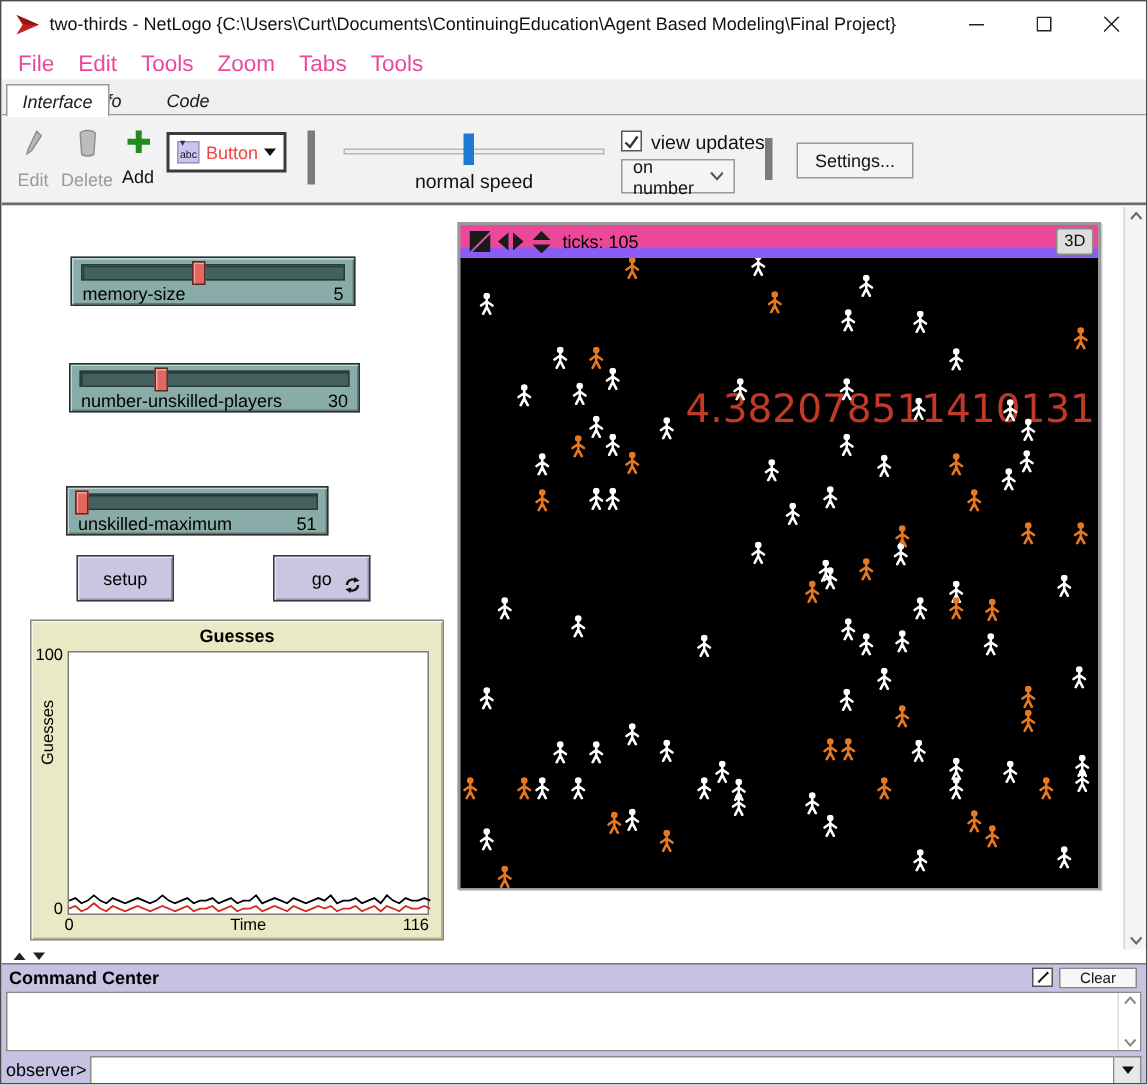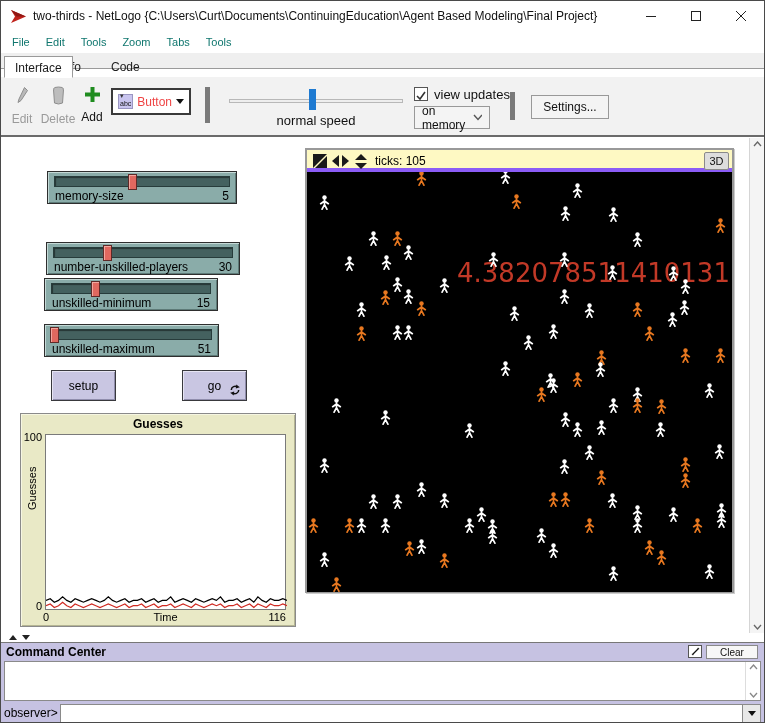--- a/index.html
+++ b/index.html
@@ -8,24 +8,24 @@
 
   
   .titlebar { position:absolute; left:0; top:0; width:100%; height:30px; background:#fff; }
   .app-icon { position:absolute; left:9px; top:7px; }
   .title-text { position:absolute; left:32px; top:8px; font-size:12px; color:#111; white-space:nowrap; }
   .win-controls { position:absolute; right:0; top:0; height:30px; display:flex; }
   .win-btn { width:45px; height:30px; display:flex; align-items:center; justify-content:center; color:#222; }
 
   
   .menubar { position:absolute; left:0; top:30px; width:100%; height:22px; background:#fff; display:flex; align-items:center; padding-left:3px; }
-  .menu-item { font-size:11px; color:#0f766e; padding:2px 8px; }
-
-  
-  .tabstrip { position:absolute; left:0; top:52px; width:100%; height:16px; background:#efefef; border-bottom:1px solid #9a9a9a; }
+  .menu-item { font-size:15px; color:#ec4899; padding:2px 8px; }
+
+  
+  .tabstrip { position:absolute; left:0; top:52px; width:100%; height:24px; background:#efefef; border-bottom:1px solid #9a9a9a;font-style:italic; }
   .tab { position:absolute; top:3px; height:22px; font-size:12px; color:#1a1a1a; padding:4px 10px 0; }
   .tab.active { left:3px; background:#fff; border:1px solid #9a9a9a; border-bottom:1px solid #fff; height:22px; z-index:2; }
   .tab.t-info { left:50px; }
   .tab.t-code { left:100px; }
 
   
   .toolbar { position:absolute; left:0; top:76px; width:100%; height:60px; background:#f2f2f2; border-bottom:2px solid #6b6b6b; }
   .tool-group { position:absolute; text-align:center; }
   .tool-label { font-size:12px; color:#9a9a9a; margin-top:3px; }
   .tool-label.dark { color:#111; }
@@ -62,21 +62,21 @@
   .plot-inner { position:absolute; left:24px; top:20px; width:241px; height:176px; background:#fff; border:1px solid #7a7a7a; }
   .plot-inner svg { position:absolute; left:0; top:0; }
   .ytick-top { position:absolute; left:0; top:17px; width:21px; text-align:right; font-size:11px; color:#000; }
   .ytick-bot { position:absolute; left:6px; top:186px; width:15px; text-align:right; font-size:11px; color:#000; }
   .ylabel { position:absolute; left:5px; top:96px; font-size:11px; color:#000; transform:rotate(-90deg); transform-origin:left top; white-space:nowrap; }
   .xaxis { position:absolute; left:24px; top:197px; width:241px; font-size:11px; color:#000; }
   .xt0 { position:absolute; left:-2px; } .xtl { position:absolute; left:0; width:100%; text-align:center; } .xt1 { position:absolute; right:0; }
 
   
   .world { position:absolute; left:304px; top:11px; width:429px; height:445px; border:2px solid #999; box-shadow:1px 1px 0 #ccc; background:#b3b3b3; }
-  .world-header { position:relative; height:22px; background:#fef9c3; border-bottom:4px solid #8b5cf6; }
+  .world-header { position:relative; height:22px; background:#ec4899; border-bottom:7px solid #8b5cf6; }
   .wh-ic { position:absolute; top:4px; }
   .ticks-text { position:absolute; left:68px; top:4px; font-size:12px; color:#000; }
   .btn-3d { position:absolute; right:3px; top:2px; width:25px; height:18px; background:#ddd; border:1px solid #8a8a8a; border-radius:2px; font-size:11px; color:#111; display:flex; align-items:center; justify-content:center; }
   .world-canvas { position:relative; width:425px; height:420px; background:#000; overflow:hidden; }
   .overlay-number { position:absolute; left:150px; top:86px; font-size:26px; color:#c23927; font-family:"DejaVu Sans",sans-serif; white-space:nowrap; }
   .person { position:absolute; width:11px; height:15px; transform:translate(-5px,-8px); pointer-events:none; }
 
   
   .vscroll { position:absolute; left:748px; top:1px; width:16px; height:495px; background:#f4f4f4; border-left:1px solid #d5d5d5; }
   .vs-up { position:absolute; top:3px; left:3px; } .vs-down { position:absolute; bottom:3px; left:3px; }
@@ -176,21 +176,21 @@
     <div class="speed-track"></div>
     <div class="speed-thumb"></div>
     <div class="speed-label">normal speed</div>
     <div class="checkbox">
       <svg width="12" height="12" viewBox="0 0 12 12">
           <polyline points="2,6 5,9 10,2" fill="none" stroke="#333" stroke-width="1.6"></polyline>
         </svg>
     </div>
     <div class="check-label">view updates</div>
     <div class="combo">
-      <span>on memory</span>
+      <span>on number</span>
       <svg width="10" height="7">
           <polyline points="1,1 5,5.5 9,1" fill="none" stroke="#555" stroke-width="1.4"></polyline>
         </svg>
     </div>
     <div class="vsep" style="left:509px;top:15px;height:28px"></div>
     <div class="settings-btn">Settings...</div>
   </div>
 
   <div class="main">
 
@@ -203,29 +203,20 @@
           <span>5</span>
         </div>
     </div>
     <div class="nl-slider" style="left:45px;top:105px;width:194px">
       <div class="sl-track">
           <div class="sl-thumb" style="left: 30%;"></div>
         </div>
       <div class="sl-row">
           <span>number-unskilled-players</span>
           <span>30</span>
-        </div>
-    </div>
-    <div class="nl-slider" style="left:43px;top:141px;width:174px">
-      <div class="sl-track">
-          <div class="sl-thumb" style="left: 27%;"></div>
-        </div>
-      <div class="sl-row">
-          <span>unskilled-minimum</span>
-          <span>15</span>
         </div>
     </div>
     <div class="nl-slider" style="left:43px;top:187px;width:175px">
       <div class="sl-track">
           <div class="sl-thumb" style="left: 1%;"></div>
         </div>
       <div class="sl-row">
           <span>unskilled-maximum</span>
           <span>51</span>
         </div>

